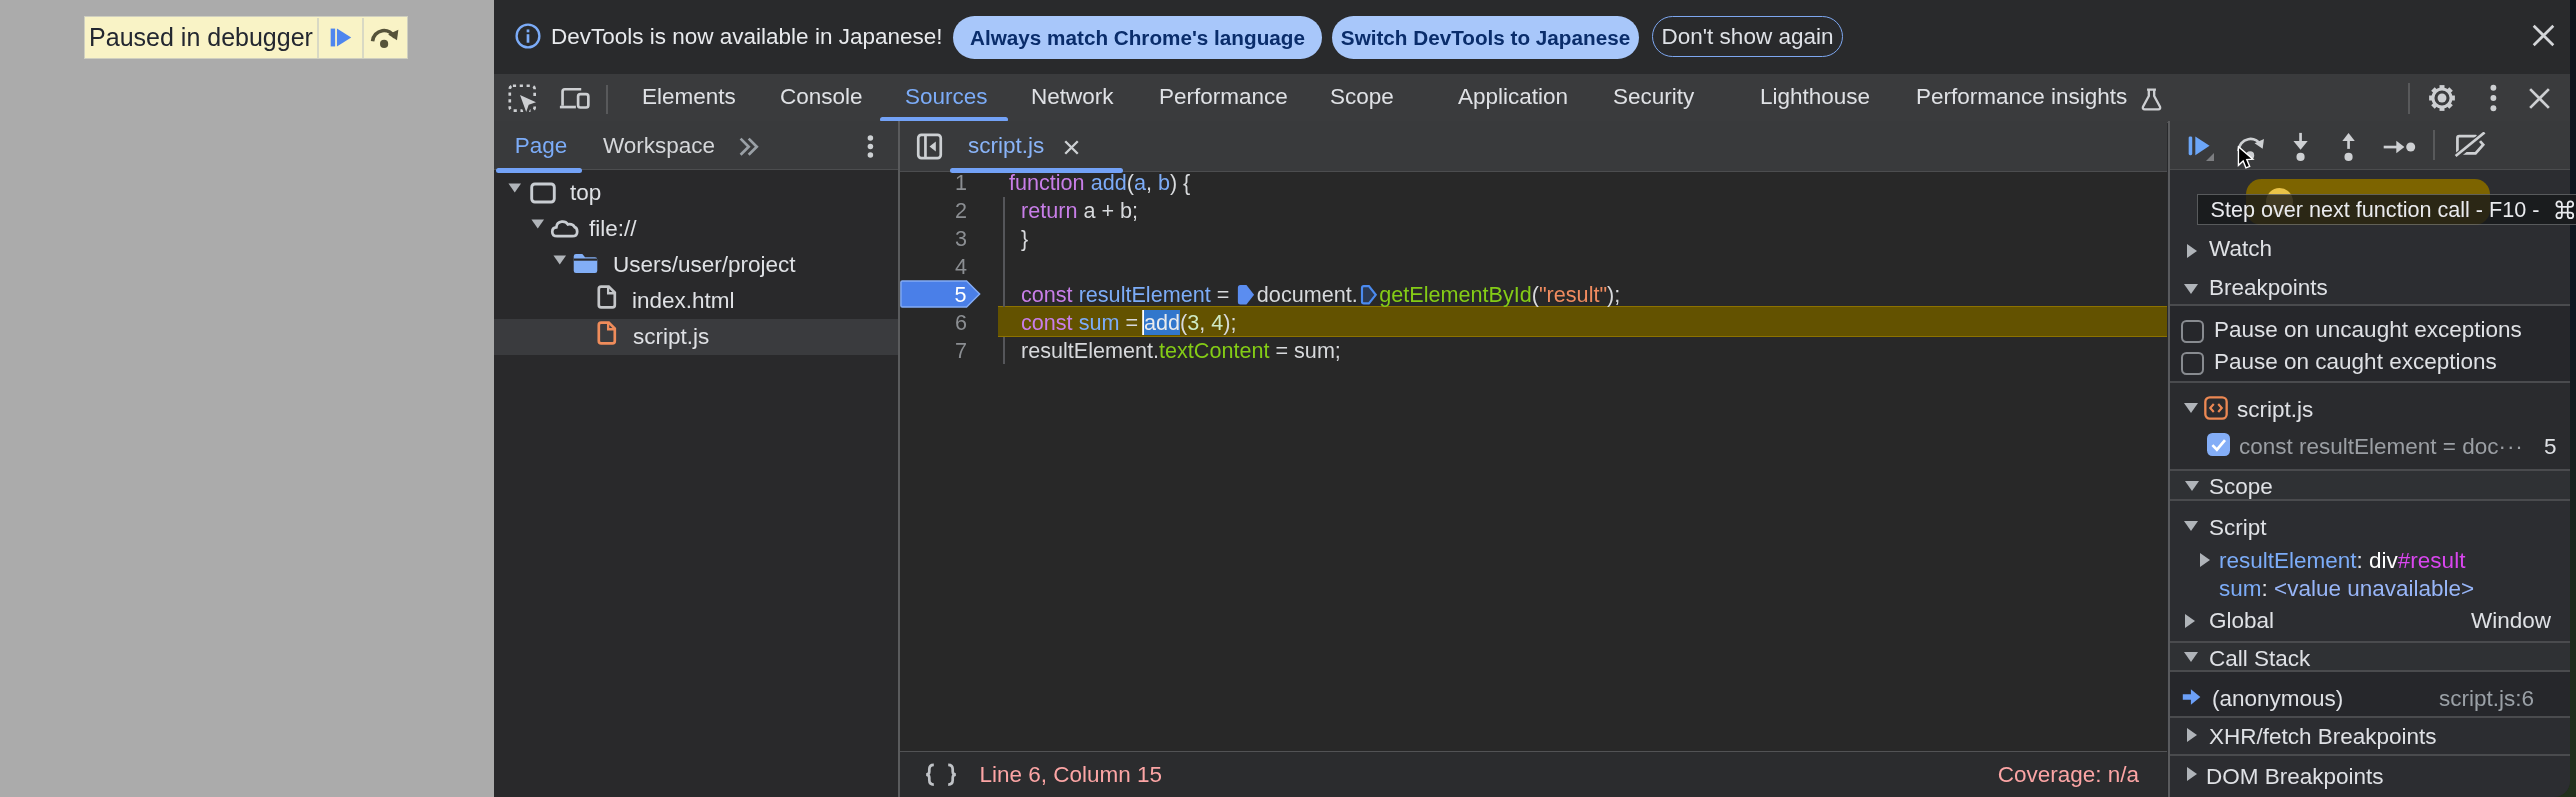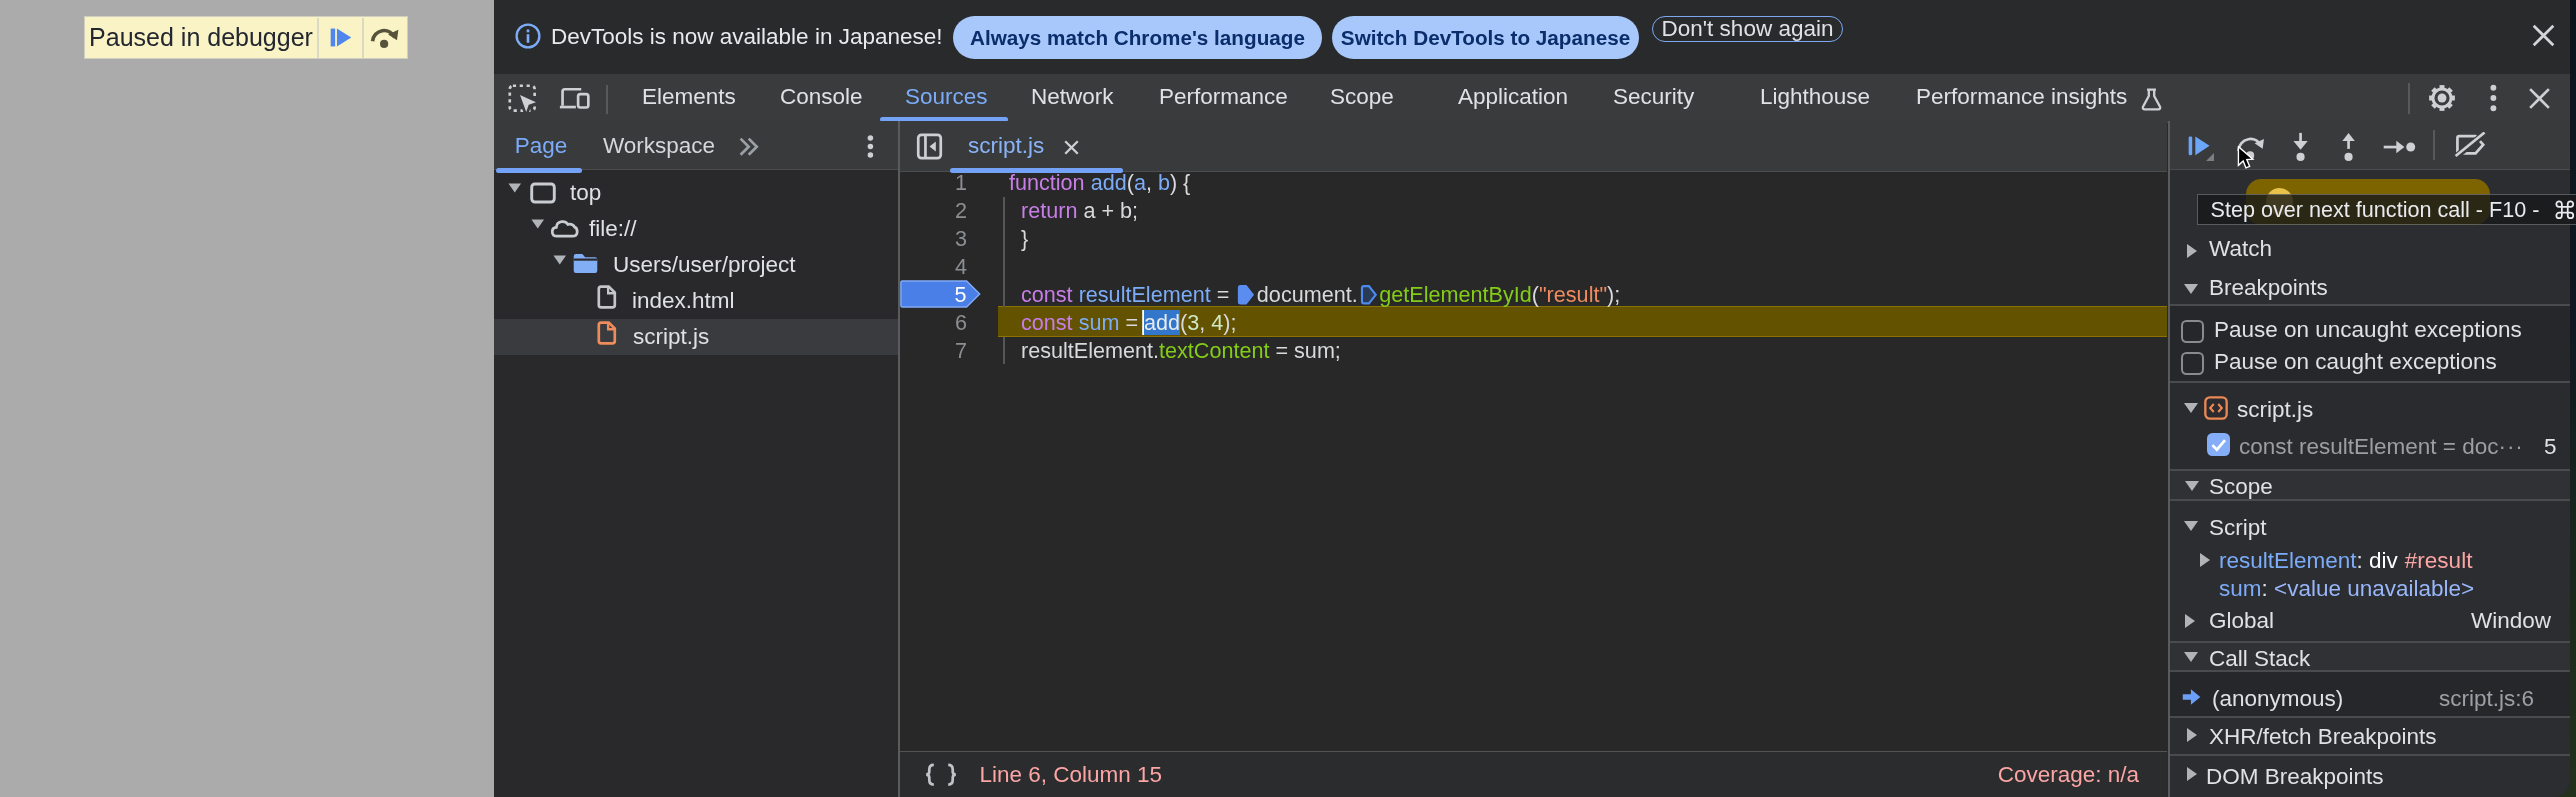--- a/index.html
+++ b/index.html
@@ -34,21 +34,21 @@
 <div id="devtools" class="abs">
   <div id="notif" class="abs" style="left:0;top:0;width:2076px;height:74px;background:#292a2c;">
     <svg class="abs" style="left:20.7px;top:23.4px;" width="26" height="26" viewBox="0 0 29 29">
       <circle cx="14.5" cy="14.5" r="12.7" fill="none" stroke="#7cacf8" stroke-width="2.6"></circle>
       <rect x="13" y="12.5" width="3" height="9.5" fill="#7cacf8"></rect>
       <rect x="13" y="7.2" width="3" height="3.2" fill="#7cacf8"></rect>
     </svg>
     <div class="abs row" style="left:57px;top:0;height:74px;color:#e8eaed;">DevTools is now available in Japanese!</div>
     <div class="abs row" style="left:459px;top:16px;width:369px;height:43px;justify-content:center;border-radius:21.6px;background:#a8c7fa;color:#0a2d6b;font-weight:700;font-size:20.7px;">Always match Chrome's language</div>
     <div class="abs row" style="left:838px;top:16px;width:307px;height:43px;justify-content:center;border-radius:21.6px;background:#a8c7fa;color:#0a2d6b;font-weight:700;font-size:20.7px;">Switch DevTools to Japanese</div>
-    <div class="abs row" style="left:1158px;top:16px;width:191px;height:26px;justify-content:center;border-radius:21.6px;border:1.8px solid #7da7f0;color:#dee1e6;box-sizing:border-box;">Don't show again</div>
+    <div class="abs row" style="left:1158px;top:16px;width:191px;height:41px;justify-content:center;border-radius:21.6px;border:1.8px solid #7da7f0;color:#dee1e6;box-sizing:border-box;">Don't show again</div>
     <svg class="abs" style="left:2037px;top:23.4px;" width="25" height="25" viewBox="0 0 28 28">
       <path d="M3 3 L25 25 M25 3 L3 25" stroke="#d3d5d8" stroke-width="3" fill="none"></path>
     </svg>
   </div>
   <div id="tabbar" class="abs" style="left:0;top:74px;width:2076px;height:48px;background:#3a3b3d;border-bottom:1.8px solid #4d4e50;color:#cdcfd2;">
     <svg class="abs" style="left:14.4px;top:10px;" width="32" height="32" viewBox="0 0 36 36">
       <rect x="2" y="2" width="28" height="28" rx="3.5" fill="none" stroke="#cdcfd2" stroke-width="3" stroke-dasharray="3.6 4.1"></rect>
       <path d="M13.5 12.5 L20.5 31.5 L23.3 23.3 L31.5 20.5 Z" fill="#3a3b3d" stroke="#3a3b3d" stroke-width="6"></path>
       <path d="M13.5 12.5 L20.5 31.5 L23.3 23.3 L31.5 20.5 Z" fill="#cdcfd2"></path>
     </svg>
@@ -271,21 +271,21 @@
       </div>
     <div class="abs rowc" style="left:70px;top:312px;color:#9b9fa4;">const resultElement = doc<span style="letter-spacing:0.9px;">···</span></div>
     <div class="abs rowc" style="left:375px;top:312px;">5</div>
 
     <div class="abs tri-d" style="left:16px;top:360px;"></div>
     <div class="abs rowc" style="left:40px;top:352px;">Scope</div>
 
     <div class="abs tri-d" style="left:15.3px;top:400px;"></div>
     <div class="abs rowc" style="left:40px;top:393px;">Script</div>
     <div class="abs tri-r" style="left:31px;top:432px;"></div>
-    <div class="abs rowc" style="left:50px;top:426px;"><span style="color:#7cacf8;">resultElement</span><span>: </span><span style="color:#ffffff;">div</span><span style="color:#fca5a5;margin-left:7px;">#result</span></div>
+    <div class="abs rowc" style="left:50px;top:426px;"><span style="color:#7cacf8;">resultElement</span><span>: </span><span style="color:#ffffff;">div</span><span style="color:#d946ef;">#result</span></div>
     <div class="abs rowc" style="left:50px;top:454px;"><span style="color:#7cacf8;">sum</span><span>: </span><span style="color:#98b6f8;">&lt;value unavailable&gt;</span></div>
     <div class="abs tri-r" style="left:16px;top:493px;"></div>
     <div class="abs rowc" style="left:40px;top:486px;">Global</div>
     <div class="abs rowc" style="left:302px;top:486px;">Window</div>
 
     <div class="abs tri-d" style="left:15.3px;top:531px;"></div>
     <div class="abs rowc" style="left:40px;top:524px;">Call Stack</div>
 
     <svg class="abs" style="left:11.7px;top:566px;" width="21.6" height="20" viewBox="0 0 24 22">
       <path d="M2 8 L11 8 L11 2.5 L21.5 11 L11 19.5 L11 14 L2 14 Z" fill="#6ca0f8"></path>

